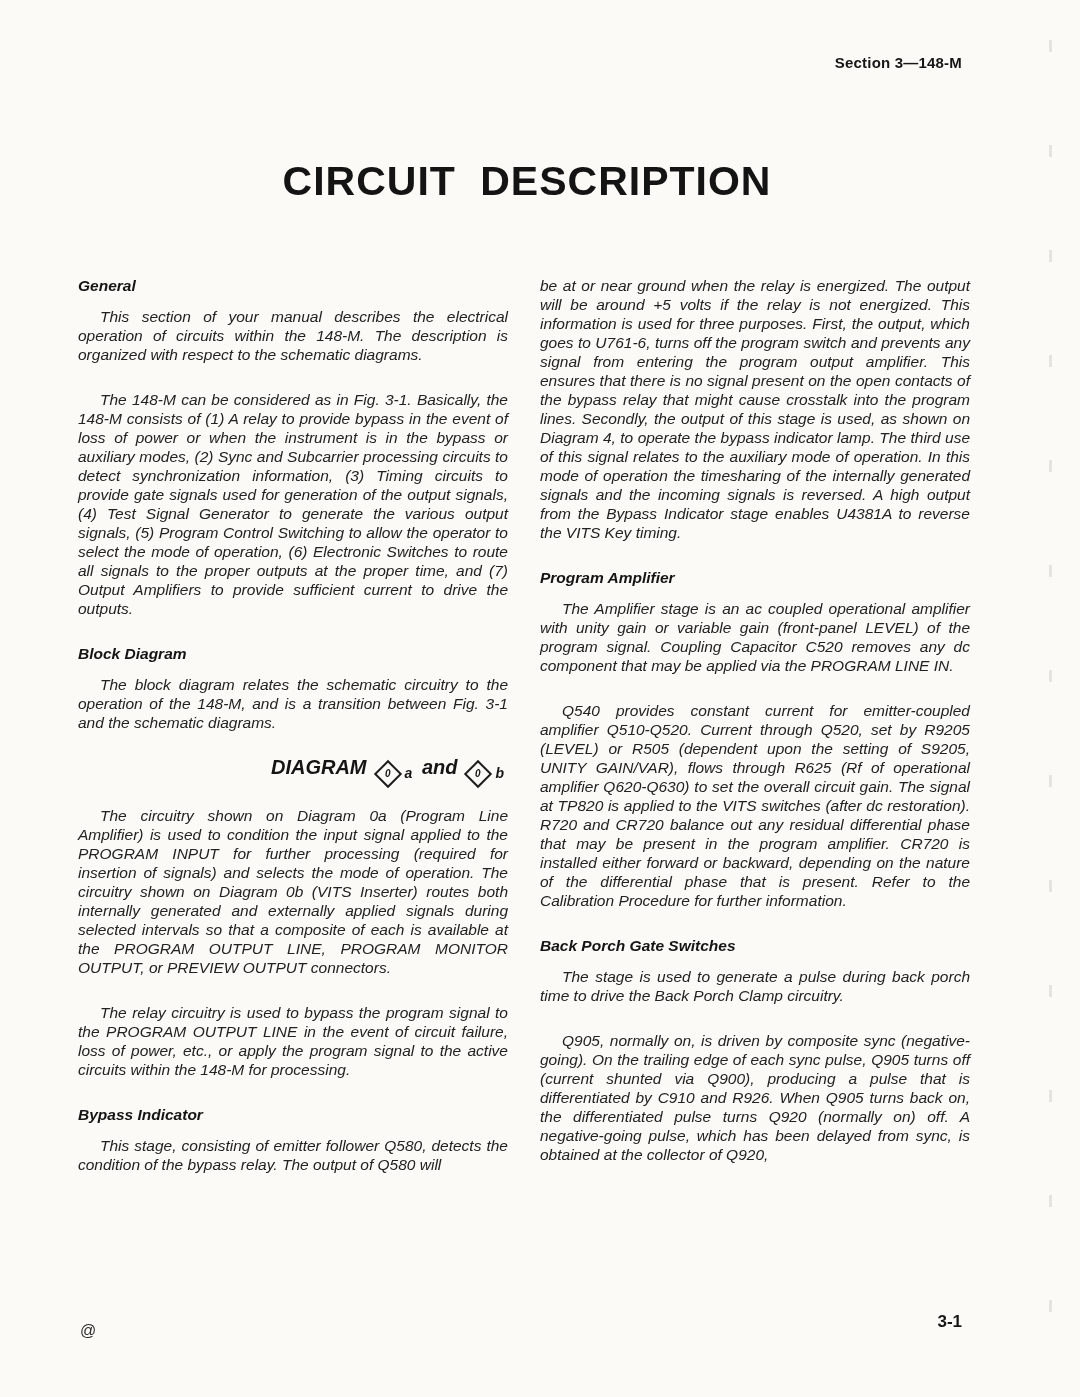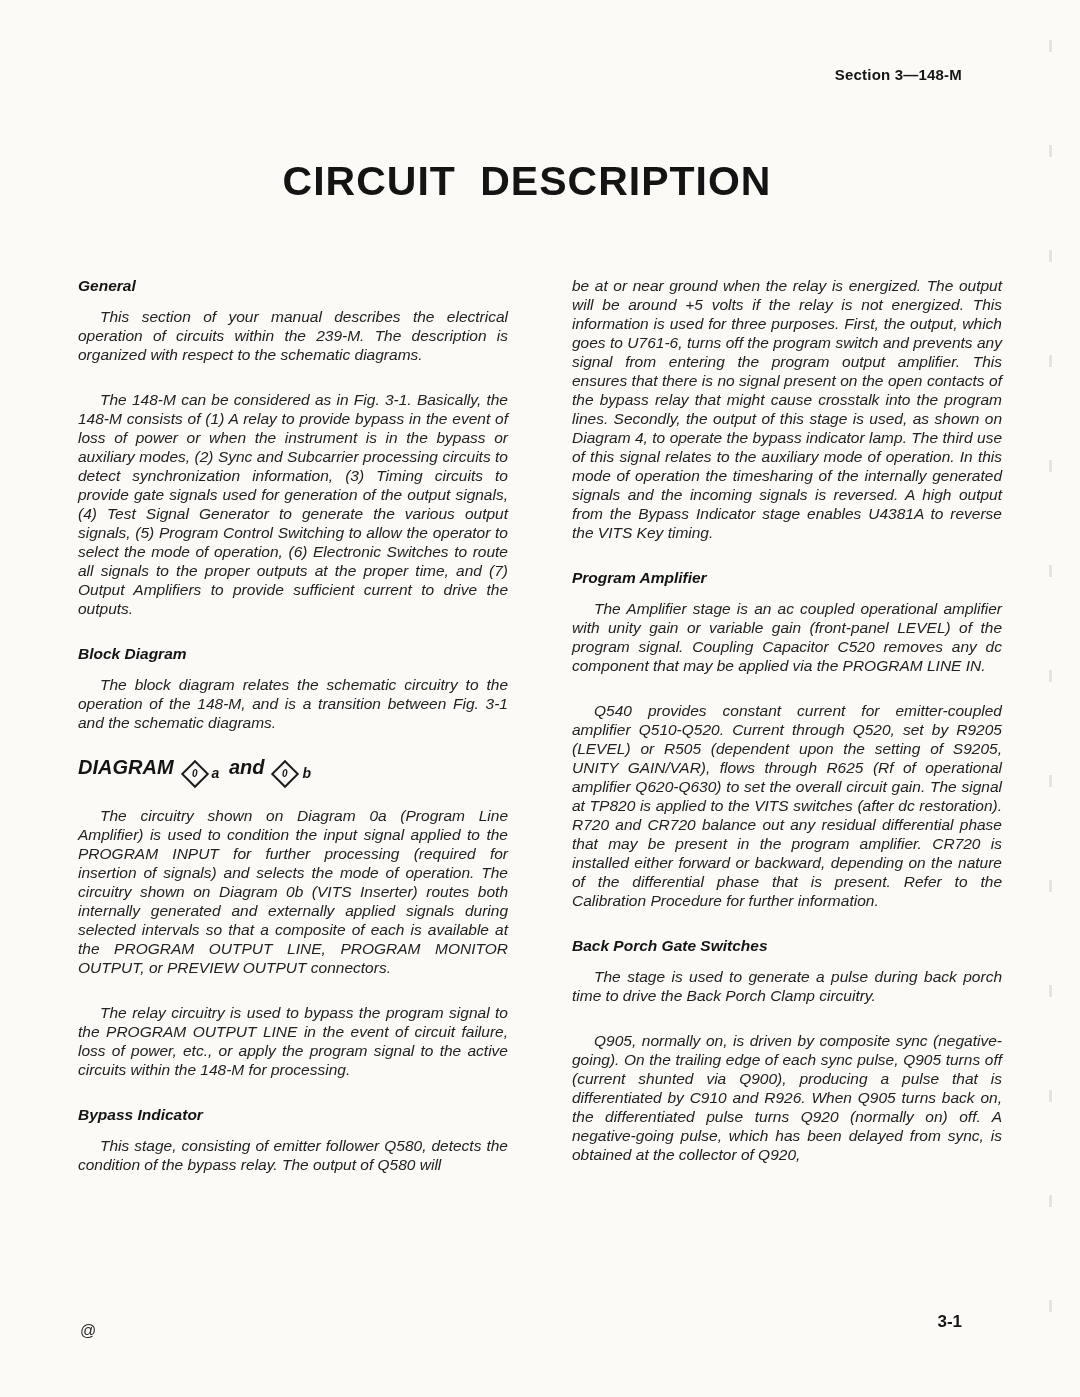--- a/index.html
+++ b/index.html
@@ -9,21 +9,21 @@
     background: #fbfaf6;
     font-family: "Liberation Sans", "DejaVu Sans", sans-serif;
     color: #1e1e1e;
     position: relative;
     overflow: hidden;
   }
   .page { position: absolute; inset: 0; }
 
   .section-ref {
     position: absolute;
-    top: 66px;
+    top: 54px;
     right: 118px;
     font-size: 15px;
     font-weight: bold;
     letter-spacing: 0.2px;
     color: #161616;
   }
 
   .doc-title {
     position: absolute;
     top: 158px;
@@ -39,40 +39,40 @@
 
   .col {
     position: absolute;
     top: 276px;
     width: 430px;
     font-size: 15.5px;
     line-height: 19px;
     font-style: italic;
   }
   .col-left  { left: 78px; }
-  .col-right { left: 540px; margin-left: 32px; }
+  .col-right { left: 540px; }
 
   .col h2 {
     font-size: 15.5px;
     line-height: 19px;
     font-weight: bold;
     margin: 22px 0 12px;
     color: #141414;
   }
   .col > :first-child { margin-top: 0; }
 
   .col p {
     margin: 0 0 26px;
     text-align: justify;
     color: #222;
   }
   .col p.indent { text-indent: 22px; }
 
   .diagram-heading {
-    text-align: left;
+    text-align: right;
     font-weight: bold;
     font-size: 20px;
     margin: 2px 0 22px;
     white-space: nowrap;
     color: #141414;
   }
   .diamond {
     display: inline-flex;
     align-items: center;
     justify-content: center;
@@ -130,21 +130,21 @@
 <body>
 
 <div class="page">
 
   <div class="section-ref">Section 3—148-M</div>
 
   <div class="doc-title">CIRCUIT DESCRIPTION</div>
 
   <div class="col col-left">
     <h2>General</h2>
-    <p class="indent">This section of your manual describes the electrical operation of circuits within the 239-M. The description is organized with respect to the schematic diagrams.</p>
+    <p class="indent">This section of your manual describes the electrical operation of circuits within the 148-M. The description is organized with respect to the schematic diagrams.</p>
     <p class="indent">The 148-M can be considered as in Fig. 3-1. Basically, the 148-M consists of (1) A relay to provide bypass in the event of loss of power or when the instrument is in the bypass or auxiliary modes, (2) Sync and Subcarrier processing circuits to detect synchronization information, (3) Timing circuits to provide gate signals used for generation of the output signals, (4) Test Signal Generator to generate the various output signals, (5) Program Control Switching to allow the operator to select the mode of operation, (6) Electronic Switches to route all signals to the proper outputs at the proper time, and (7) Output Amplifiers to provide sufficient current to drive the outputs.</p>
 
     <h2>Block Diagram</h2>
     <p class="indent">The block diagram relates the schematic circuitry to the operation of the 148-M, and is a transition between Fig. 3-1 and the schematic diagrams.</p>
 
     <div class="diagram-heading"><span>DIAGRAM</span><span class="diamond">
           <span class="dicon">0</span>
         </span><span class="dsub">a</span> <span>and</span><span class="diamond">
           <span class="dicon">0</span>
         </span><span class="dsub">b</span></div>

